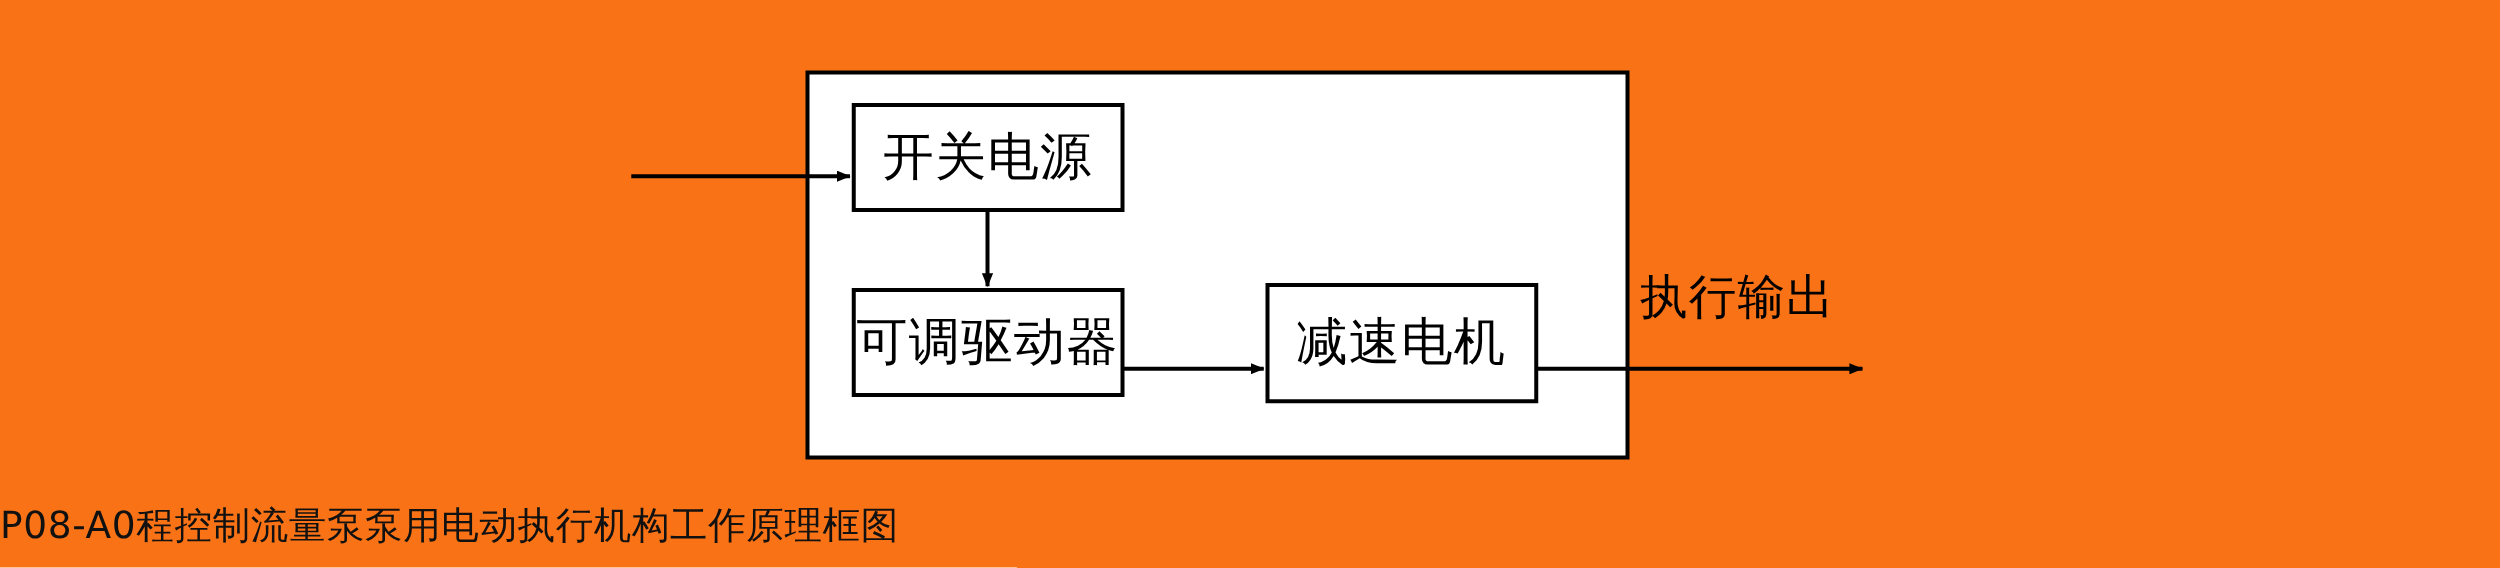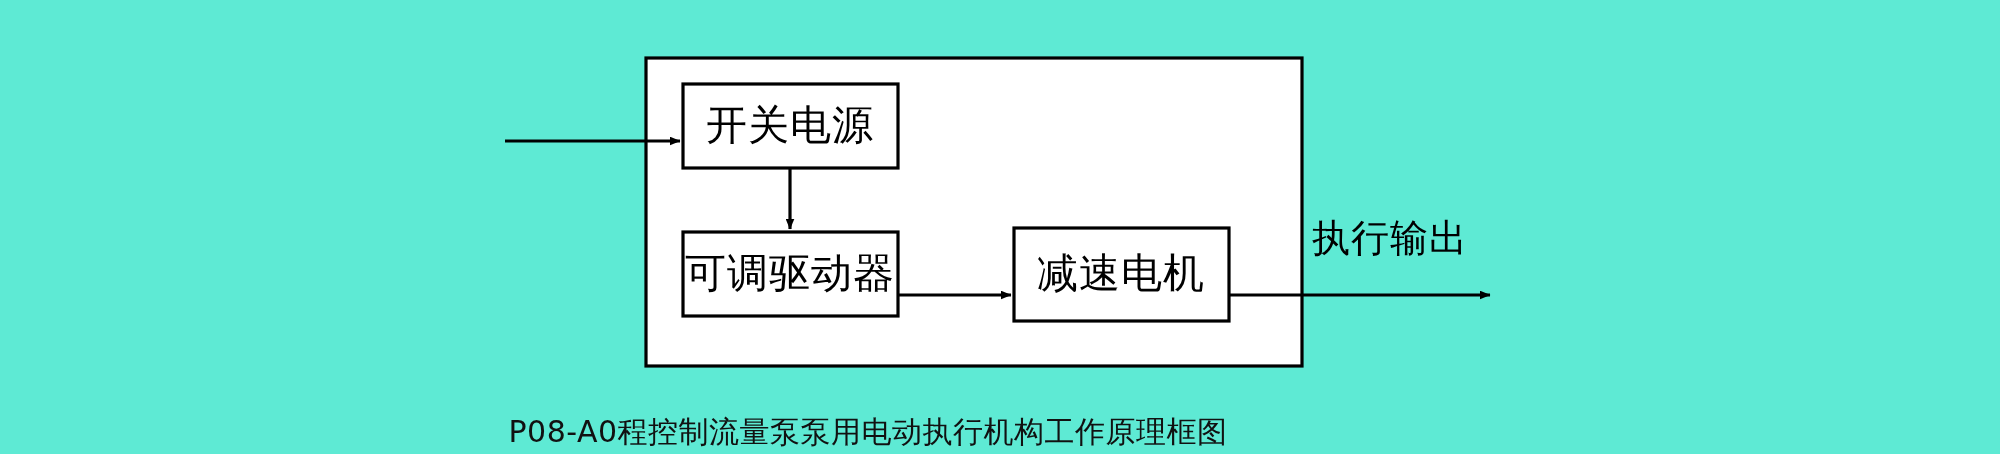--- a/index.html
+++ b/index.html
@@ -9,21 +9,21 @@
     background: #ffffff;
   }
   body {
     font-family: "Liberation Sans", "DejaVu Sans", sans-serif;
     color: #000000;
   }
   #page {
     position: relative;
     width: 2000px;
     height: 454px;
-    background: #5eead4;
+    background: #f97316;
     overflow: hidden;
   }
   .diagram-svg {
     position: absolute;
     left: 0;
     top: 0;
     width: 2000px;
     height: 454px;
   }
   .box-label {
@@ -38,23 +38,23 @@
     font-size: 38px;
     font-family: "DejaVu Sans", "Liberation Sans", sans-serif;
     fill: #000000;
     dominant-baseline: middle;
     text-anchor: middle;
     letter-spacing: 1px;
   }
   .caption-text {
     position: absolute;
     left: 0;
-    top: 412px;
+    top: 400px;
     width: 1736px;
-    text-align: center;
+    text-align: left;
     font-family: "DejaVu Sans", "Liberation Sans", sans-serif;
     font-size: 30px;
     color: #111111;
     letter-spacing: 0.5px;
     white-space: nowrap;
   }
   .stroke-line {
     stroke: #000000;
     fill: none;
   }

